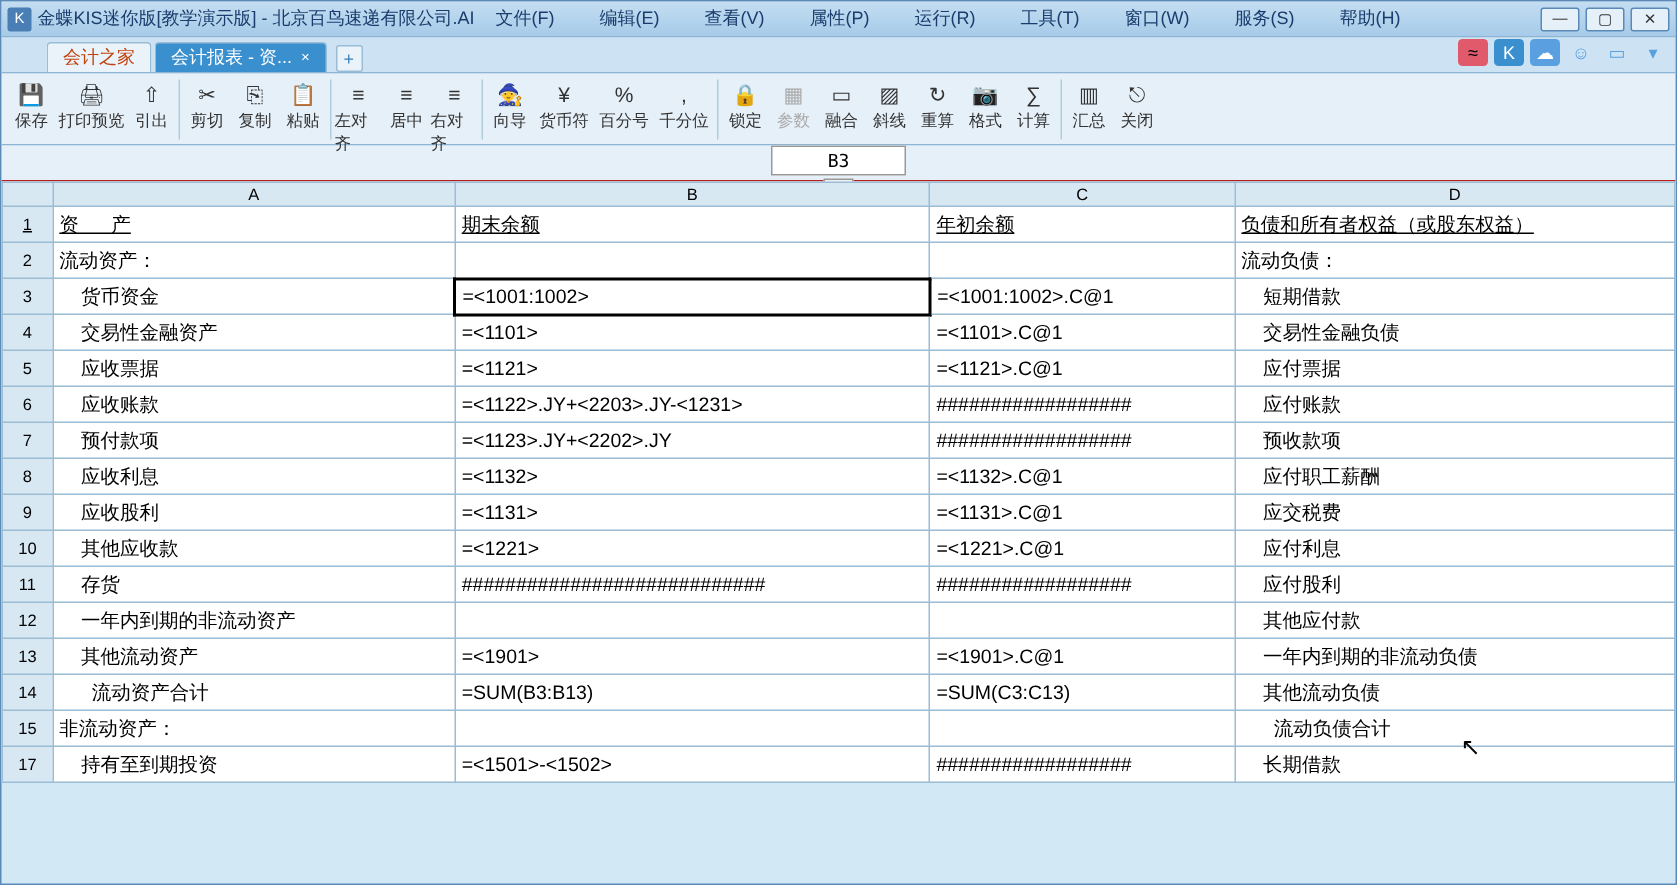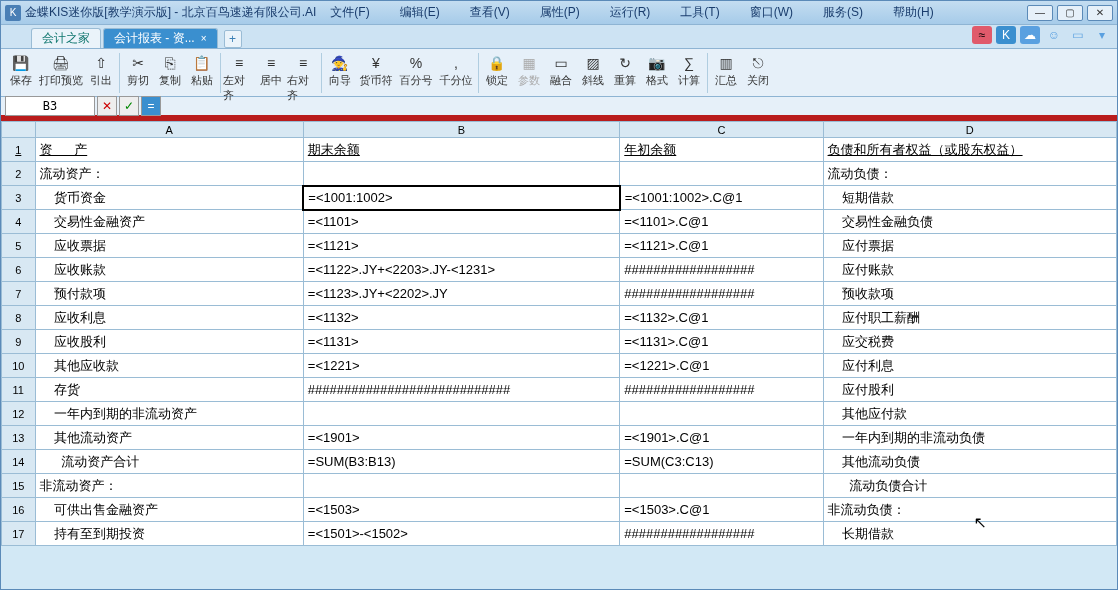--- a/index.html
+++ b/index.html
@@ -5,31 +5,31 @@
 * { box-sizing: border-box; margin: 0; padding: 0; font-family: "SimSun", "Microsoft YaHei", sans-serif; }
 body { width: 1118px; height: 590px; overflow: hidden; background: #d2e8f5; border: 1px solid #5b8ab8; }
 .titlebar { height: 24px; background: linear-gradient(#c4ddf1,#a6cbe9); display:flex; align-items:center; padding:0 4px; font-size:12px; color:#1a3d6d; border-bottom:1px solid #8eb4d3;}
 .titlebar .logo { width:16px; height:16px; background:#4a7fb5; border-radius:2px; margin-right:4px; display:inline-flex; align-items:center; justify-content:center; color:#fff; font-size:10px;}
 .titlebar .title { flex:0 0 auto; }
 .menubar { display:flex; gap:18px; margin-left:8px; flex:1; }
 .menubar span { padding:2px 6px; color:#1a3d6d; font-size:12px;}
 .winbtns { display:flex; gap:4px; }
 .winbtn { width:26px; height:16px; border:1px solid #5b8ab8; background:#e6f0f9; display:flex; align-items:center; justify-content:center; font-size:10px; color:#333; border-radius:2px;}
 .tabbar { height:24px; background:#cde3f3; display:flex; align-items:flex-end; padding-left:30px; border-bottom:1px solid #8eb4d3;}
-.tab { height:20px; padding:2px 10px; font-size:12px; background:#eaf3fa; border:1px solid #9abcd5; border-bottom:none; border-radius:3px 3px 0 0; color:#0f766e; margin-right:2px; display:flex; align-items:center;}
+.tab { height:20px; padding:2px 10px; font-size:12px; background:#eaf3fa; border:1px solid #9abcd5; border-bottom:none; border-radius:3px 3px 0 0; color:#c2410c; margin-right:2px; display:flex; align-items:center;}
 .tab.active { background:#3a8fcf; color:#fff; }
 .tab .x { margin-left:6px; font-size:10px;}
 .tabplus { width:18px; height:18px; border:1px solid #9abcd5; background:#eaf3fa; display:flex; align-items:center; justify-content:center; font-size:12px; color:#3a7fb5; border-radius:2px; margin-left:4px;}
 .iconrow { position:absolute; right:6px; top:26px; display:flex; gap:4px;}
 .iconrow .ic { width:20px; height:18px; border-radius:3px; display:flex; align-items:center; justify-content:center; font-size:12px;}
 .toolrow { height:48px; background:#e6f0f9; border-bottom:1px solid #8eb4d3; display:flex; align-items:flex-start; padding-top:2px; padding-left:4px;}
 .tbtn { display:flex; flex-direction:column; align-items:center; width:32px; font-size:11px; color:#333; padding:2px 0;}
 .tbtn .ic { height:20px; display:flex; align-items:center; justify-content:center; font-size:14px;}
 .sep { width:1px; height:40px; background:#b0cde0; margin:2px 2px;}
-.formulabar { height:24px; background:#e6f0f9; border-bottom:6px solid #b91c1c; display:flex; align-items:center; padding:0 4px; gap:2px;}
+.formulabar { height:24px; background:#e6f0f9; border-bottom:1px solid #b91c1c; display:flex; align-items:center; padding:0 4px; gap:2px;flex-direction:column;}
 .cellref { width:90px; height:20px; background:#fff; border:1px solid #999; text-align:center; font-size:12px; line-height:18px; font-family:monospace;}
 .fbtn { width:20px; height:20px; border:1px solid #999; background:#eee; display:flex; align-items:center; justify-content:center; font-size:12px;}
 .formulainput { flex:1; height:20px; border:1px solid #999; background:#fff; font-size:12px; font-family:monospace; padding:0 4px;}
 .sheet { position:relative; background:#fff; }
 .grid { border-collapse:collapse; width:100%; font-size:13px; font-family:"SimSun",monospace;}
 .grid th { background:#d8e8f3; border:1px solid #9abcd5; font-weight:normal; height:16px; font-size:11px;}
 .grid td { border:1px solid #9abcd5; height:24px; padding:0 4px; white-space:nowrap; overflow:hidden;}
 .grid .rh { background:#d8e8f3; text-align:center; width:32px; font-size:11px;}
 .grid tr:first-child td { text-decoration:underline; }
 .colA { width:256px; }
@@ -296,27 +296,20 @@
           <td style="white-space: pre;">    其他流动负债</td>
         </tr>
         <tr>
           <td class="rh">15</td>
           <td style="white-space: pre;">非流动资产：</td>
           <td style="white-space: pre;"></td>
           <td style="white-space: pre;"></td>
           <td style="white-space: pre;">      流动负债合计</td>
         </tr>
         <tr>
-          <td class="rh">16</td>
-          <td style="white-space: pre;">    可供出售金融资产</td>
-          <td style="white-space: pre;">=&lt;1503&gt;</td>
-          <td style="white-space: pre;">=&lt;1503&gt;.C@1</td>
-          <td style="white-space: pre;">非流动负债：</td>
-        </tr>
-        <tr>
           <td class="rh">17</td>
           <td style="white-space: pre;">    持有至到期投资</td>
           <td style="white-space: pre;">=&lt;1501&gt;-&lt;1502&gt;</td>
           <td style="white-space: pre;">##################</td>
           <td style="white-space: pre;">    长期借款</td>
         </tr>
       </tbody>
 </table>
 <div class="cursor">↖</div>
 </div>

